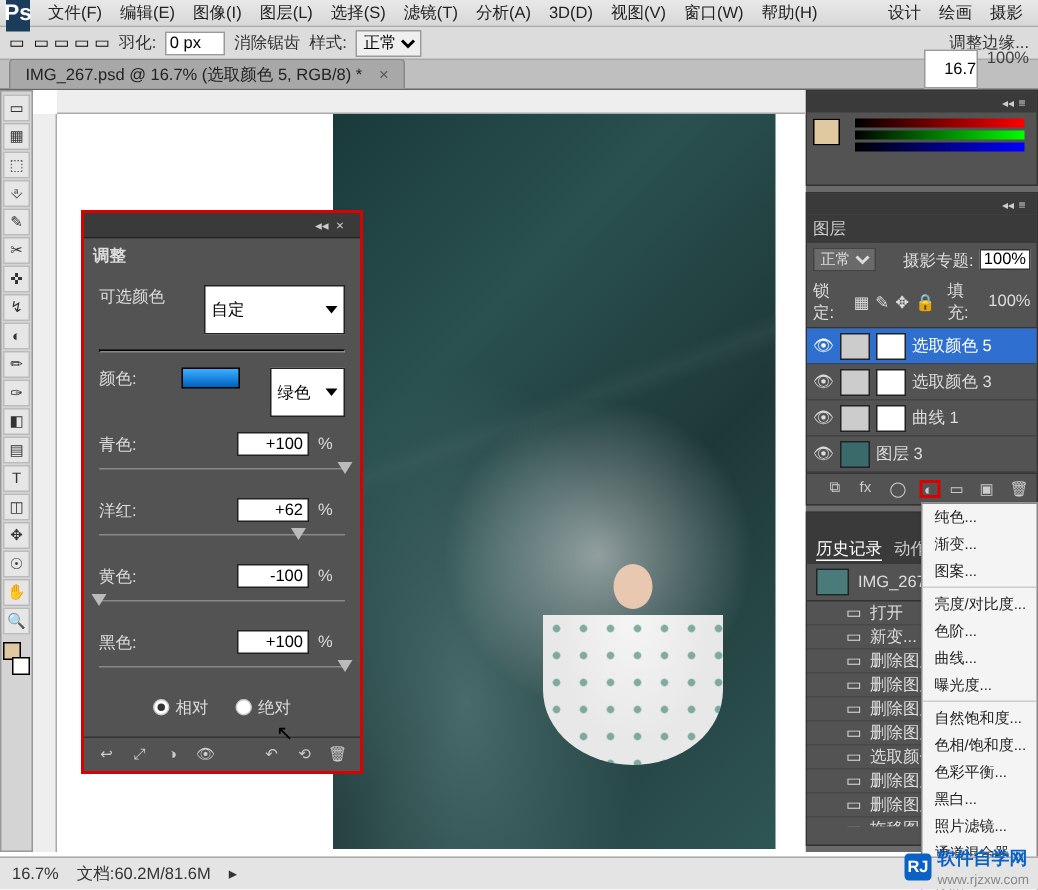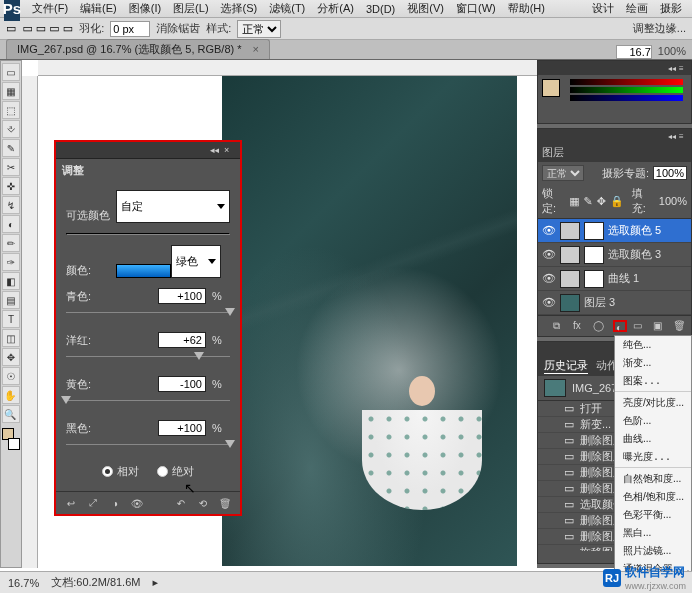--- a/index.html
+++ b/index.html
@@ -48,21 +48,21 @@
 .girl .dress::after { content:""; position:absolute; inset:0; background-image: radial-gradient(#3a8070 2px, transparent 3px); background-size: 18px 18px; opacity: 0.6; border-radius: inherit; }
 
 
 .adj-wrap { position: absolute; top: 80px; left: 32px; width: 188px; border: 2px solid #d00; background: #fff; }
 .adj-panel { background: #535353; color: #ddd; }
 .adj-title { background: #3a3a3a; padding: 3px 6px; display: flex; justify-content: space-between; align-items: center; border-bottom: 1px solid #222; }
 .adj-title .ico-row { display: flex; gap: 4px; }
 .adj-title .ico { width: 10px; height: 10px; color: #ccc; font-size: 9px; }
 .adj-tab { padding: 4px 6px; background: #535353; font-weight: bold; }
 .adj-body { padding: 8px 10px; background: #535353; }
-.adj-row { display: flex; align-items: flex-end; margin-bottom: 10px; gap: 0; }
+.adj-row { display: flex; align-items: flex-start; margin-bottom: 10px; gap: 20px; }
 .adj-row label { width: 50px; }
 .adj-select { flex: 1; background: #fff; color: #000; border: 1px solid #222; height: 33px; padding: 0 4px; display: flex; align-items: center; justify-content: space-between; }
 .adj-select .arrow { border-left: 4px solid transparent; border-right: 4px solid transparent; border-top: 5px solid #000; }
 .color-swatch { width: 55px; height: 14px; background: linear-gradient(#3ab0ff,#0060c0); border: 1px solid #000; }
 .slider-row { margin-bottom: 14px; }
 .slider-row .sr-head { display: flex; align-items: center; gap: 6px; }
 .slider-row .sr-head label { width: 40px; }
 .slider-row .val { width: 48px; height: 16px; background: #fff; color: #000; border: 1px solid #222; text-align: right; padding-right: 3px; }
 .slider-row .pct { width: 18px; }
 .slider-track { position: relative; height: 10px; margin-top: 4px; }
@@ -112,21 +112,21 @@
 .history-hd .on { color:#fff; border-bottom:1px solid #fff;}
 .hist-snap { display:flex; align-items:center; padding:3px 6px; gap:6px; border-bottom:1px solid #333; color:#ddd;}
 .hist-snap .thumb { width:22px; height:18px; background:#4a7a7a; border:1px solid #222;}
 .hist-list { max-height: 150px; overflow:hidden;}
 .hist-item { display:flex; align-items:center; height:16px; padding:0 6px 0 26px; gap:4px; color:#ddd; border-bottom:1px solid #484848; font-size:10px;}
 .hist-item .hi { width:12px; }
 
 
 .ctx-menu { position:absolute; top:335px; right:0; width:78px; background:#f4f4f4; border:1px solid #888; box-shadow:2px 2px 4px rgba(0,0,0,0.3); }
 .ctx-menu .mi { padding:2px 8px; color:#222; font-size:10px; white-space:nowrap;}
-.ctx-menu .mi.sep { border-bottom:1px solid #ccc; margin-bottom:2px; padding-bottom:3px;font-family:Liberation Mono, monospace;}
+.ctx-menu .mi.sep { border-bottom:1px solid #ccc; margin-bottom:2px; padding-bottom:3px;}
 
 
 .statusbar { position:absolute; bottom:0; left:0; right:0; height:22px; background:#e4e4e4; border-top:1px solid #aaa; display:flex; align-items:center; padding:0 8px; gap:12px; color:#333; }
 .statusbar .logo { position:absolute; right:6px; bottom:2px; display:flex; align-items:center; gap:4px; }
 .statusbar .logo .l1 { color:#0a62c4; font-weight:bold; font-size:12px;}
 .statusbar .logo .l2 { color:#888; font-size:9px; }
 .statusbar .logo .sq { width:18px; height:18px; background:#0a62c4; color:#fff; display:flex; align-items:center; justify-content:center; border-radius:3px; font-weight:bold;}
 
 </style>
 </head>
@@ -162,21 +162,21 @@
   <span style="flex:1"></span>
   <span class="lbl">调整边缘...</span>
 </div>
 
 <div class="tabbar">
   <div class="tab">
     <span>IMG_267.psd @ 16.7% (选取颜色 5, RGB/8) *</span>
     <span class="x">×</span>
   </div>
   <div class="right">
-    <input type="text" style="width: 36px; height: 14px; border: 1px solid rgb(153, 153, 153); text-align: right;" value="16.7">
+    <input type="text" style="width: 36px; height: 26px; border: 1px solid rgb(153, 153, 153); text-align: right;" value="16.7">
     <span>100%</span>
   </div>
 </div>
 
 <div class="workarea">
 
   <div class="toolbox">
     <div class="tool">▭</div>
     <div class="tool">▦</div>
     <div class="tool">⬚</div>

